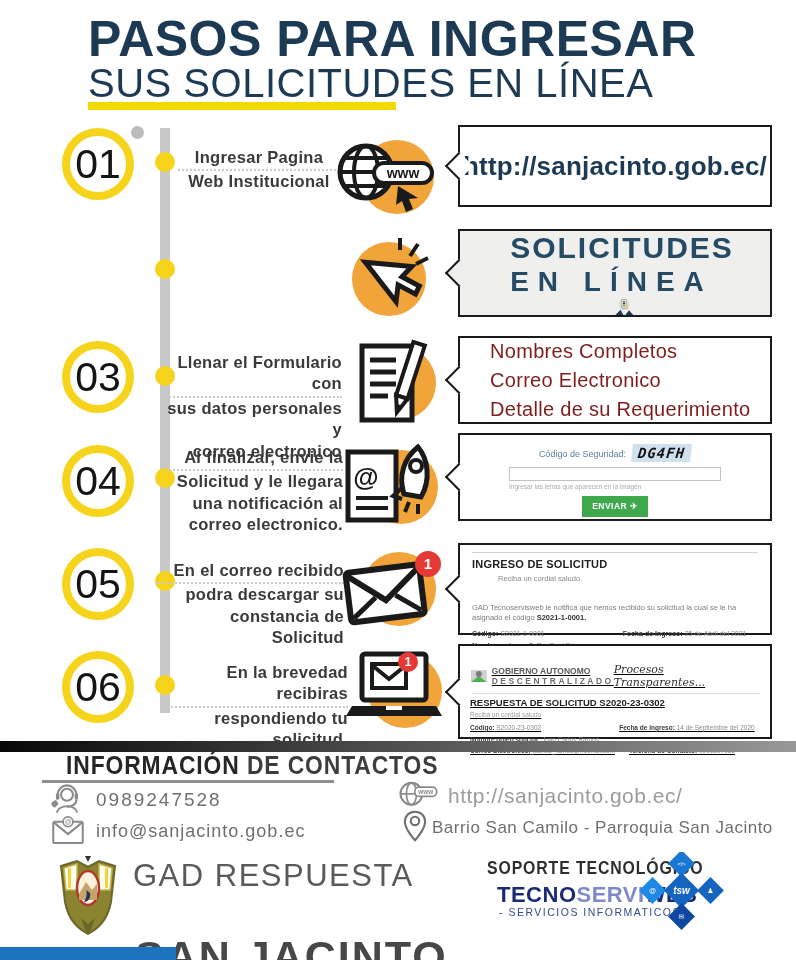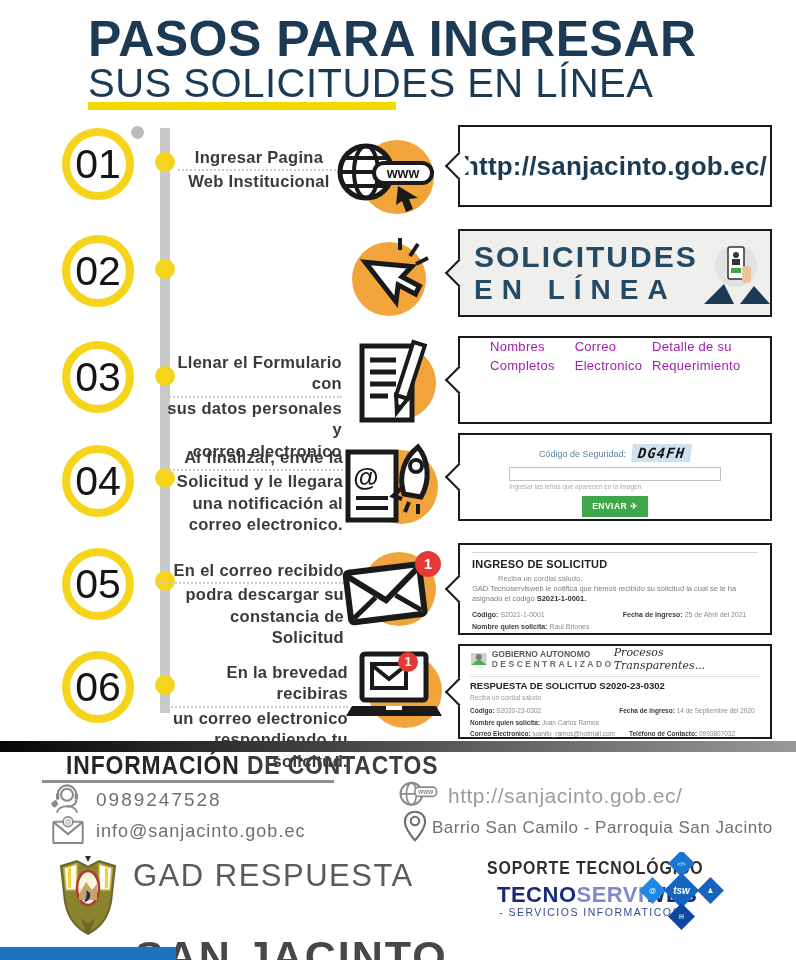--- a/index.html
+++ b/index.html
@@ -34,52 +34,52 @@
   
   .panel { left:458px; width:314px; background:#ffffff; border:2px solid #1a1a1a; }
   .panel::before { content:""; position:absolute; left:-11px; top:50%; margin-top:-10px;
     width:18px; height:18px; background:#ffffff; border-left:2px solid #1a1a1a;
     border-bottom:2px solid #1a1a1a; transform:rotate(45deg); }
   .panel.gray { background:#efefee; } .panel.gray::before { background:#efefee; }
 
   .p-url { display:flex; align-items:center; justify-content:center;
     font-size:26px; font-weight:800; color:#1c3a54; letter-spacing:0.2px; }
 
-  .p-banner { display:flex; align-items:center; padding-left:14px; }
+  .p-banner { display:flex; align-items:center; padding-left:14px;flex-direction:column; }
   .banner-text { color:#254a63; font-weight:700; line-height:1.15; }
   .banner-text .b1 { font-size:30px; letter-spacing:2px; }
   .banner-text .b2 { font-size:28px; letter-spacing:9px; }
   .banner-art { margin-left:4px; }
 
-  .p-list { display:flex; flex-direction:row; justify-content:center; padding-left:30px;
-    font-size:13px; color:#a21caf; line-height:1.45; letter-spacing:0.3px; }
+  .p-list { display:flex; flex-direction:column; justify-content:center; padding-left:30px;
+    font-size:20px; color:#7f1d1d; line-height:1.45; letter-spacing:0.3px; }
 
   .p-captcha { display:flex; flex-direction:column; align-items:center; justify-content:center; padding-top:6px; }
   .cap-row { display:flex; align-items:flex-end; gap:6px; }
   .cap-label { font-size:9px; color:#5b7fa6; padding-bottom:3px; }
   .cap-code { font-family:"DejaVu Sans Mono", monospace; font-weight:bold; font-style:italic;
     font-size:14px; letter-spacing:1px; color:#111; background:#cfe0ef; padding:1px 6px;
     transform:skewX(-6deg); }
   .cap-input { width:212px; height:14px; border:1px solid #c2c2c2; background:#fff; margin-top:5px; }
   .cap-hint { width:212px; font-size:6.5px; color:#ababab; margin-top:2px; }
   .cap-btn { margin-top:6px; width:66px; height:21px; background:#3fa84c; color:#fff;
     font-size:8.5px; font-weight:bold; display:flex; align-items:center; justify-content:center; gap:3px;
     border:none; letter-spacing:0.5px; cursor:pointer; }
 
   .p-email { padding:7px 12px 0 12px; }
   .email-rule { height:1px; background:#d4d4d4; margin-bottom:5px; }
   .email-subject { font-size:11px; font-weight:bold; color:#222; letter-spacing:0.2px; }
   .email-greet { font-size:7.5px; color:#8a8a8a; margin-top:4px;padding-left:26px; }
-  .email-body { font-size:7.5px; color:#7c7c7c; margin-top:1px; line-height:1.35; }
+  .email-body { font-size:7.5px; color:#7c7c7c; margin-top:20px; line-height:1.35; }
   .email-body b { color:#333; }
   .email-fields { font-size:7px; color:#8a8a8a; margin-top:5px; line-height:1.7; }
   .email-fields b { color:#3c3c3c; }
   .fld-row { display:flex; } .fld-row .cell2 { margin-left:78px; }
 
-  .p-email6 { padding:0 10px 0 10px; }
+  .p-email6 { padding:17px 10px 0 10px;text-decoration:underline; }
   .e6-head { display:flex; align-items:center; }
   .e6-org { font-size:8.5px; font-weight:bold; color:#5a5a5a; line-height:1.2; margin-left:4px; }
   .e6-org .o2 { letter-spacing:2.5px; color:#6d6d6d; }
   .e6-tag { margin-left:auto; font-family:"DejaVu Serif", serif; font-style:italic;
     font-size:11px; color:#2e2e2e; padding-right:4px; }
   .e6-subject { font-size:9.5px; font-weight:bold; color:#222; margin-top:4px; border-top:1px solid #e0e0e0; padding-top:3px;}
   .e6-greet { font-size:6.5px; color:#9a9a9a; margin-top:3px; }
   .e6-fields { font-size:6.5px; color:#8a8a8a; margin-top:4px; line-height:1.8; }
   .e6-fields b { color:#3c3c3c; }
 
@@ -130,23 +130,20 @@
     <line x1="11" y1="50" x2="53" y2="50" stroke="#1a1a1a" stroke-width="4"></line>
     <ellipse cx="32" cy="36" rx="12" ry="26" fill="none" stroke="#1a1a1a" stroke-width="4"></ellipse>
     <rect x="40" y="27" width="58" height="20" rx="10" fill="#fff" stroke="#1a1a1a" stroke-width="4"></rect>
     <text x="69" y="42" font-size="14" font-weight="bold" text-anchor="middle" fill="#1a1a1a">www</text>
     <polygon points="64,50 84,62 75,63 79,73 72,76 68,65 62,69" fill="#1a1a1a"></polygon>
   </svg>
   <div class="abs panel p-url" style="top:125px; height:82px;">
     <span>http://sanjacinto.gob.ec/</span>
   </div>
 
-  <div class="abs num-circle" style="top:235px;">
-    <span>02</span>
-  </div>
   <div class="abs step-dot" style="top:259px;"></div>
   <div class="abs icon-bg" style="left:352px; top:242px;"></div>
   <svg class="abs" style="left:348px; top:236px;" width="86" height="86" viewBox="0 0 86 86">
     <g transform="rotate(-38 43 43)">
       <polygon points="33,14 33,64 45,52 53,70 61,66 53,48 67,46" fill="#fff" stroke="#1a1a1a" stroke-width="5"></polygon>
     </g>
     <line x1="62" y1="20" x2="70" y2="8" stroke="#1a1a1a" stroke-width="4"></line>
     <line x1="68" y1="28" x2="80" y2="22" stroke="#1a1a1a" stroke-width="4"></line>
     <line x1="52" y1="14" x2="52" y2="2" stroke="#1a1a1a" stroke-width="4"></line>
   </svg>
@@ -263,21 +260,20 @@
       <div><b>Nombre quien solicita:</b> <span>Raul Briones</span></div>
     </div>
   </div>
 
   <div class="abs num-circle" style="top:651px;">
     <span>06</span>
   </div>
   <div class="abs step-dot" style="top:675px;"></div>
   <div class="abs step-label ta-r" style="left:160px; top:662px; width:188px;">
     <div class="l1">En la brevedad recibiras</div>
-    <div>un correo electronico</div>
     <div>respondiendo tu solicitud.</div>
   </div>
   <div class="abs icon-bg" style="left:368px; top:654px;"></div>
   <svg class="abs" style="left:344px; top:648px;" width="100" height="86" viewBox="0 0 100 86">
     <rect x="18" y="6" width="64" height="46" rx="3" fill="#fff" stroke="#1a1a1a" stroke-width="5"></rect>
     <rect x="28" y="16" width="34" height="24" fill="#fff" stroke="#1a1a1a" stroke-width="4"></rect>
     <polyline points="29,18 45,31 61,18" fill="none" stroke="#1a1a1a" stroke-width="4"></polyline>
     <circle cx="64" cy="14" r="10" fill="#e53935"></circle>
     <text x="64" y="18" font-size="12" font-weight="bold" text-anchor="middle" fill="#fff">1</text>
     <path d="M8 58 L92 58 L98 68 L2 68 Z" fill="#1a1a1a"></path>

